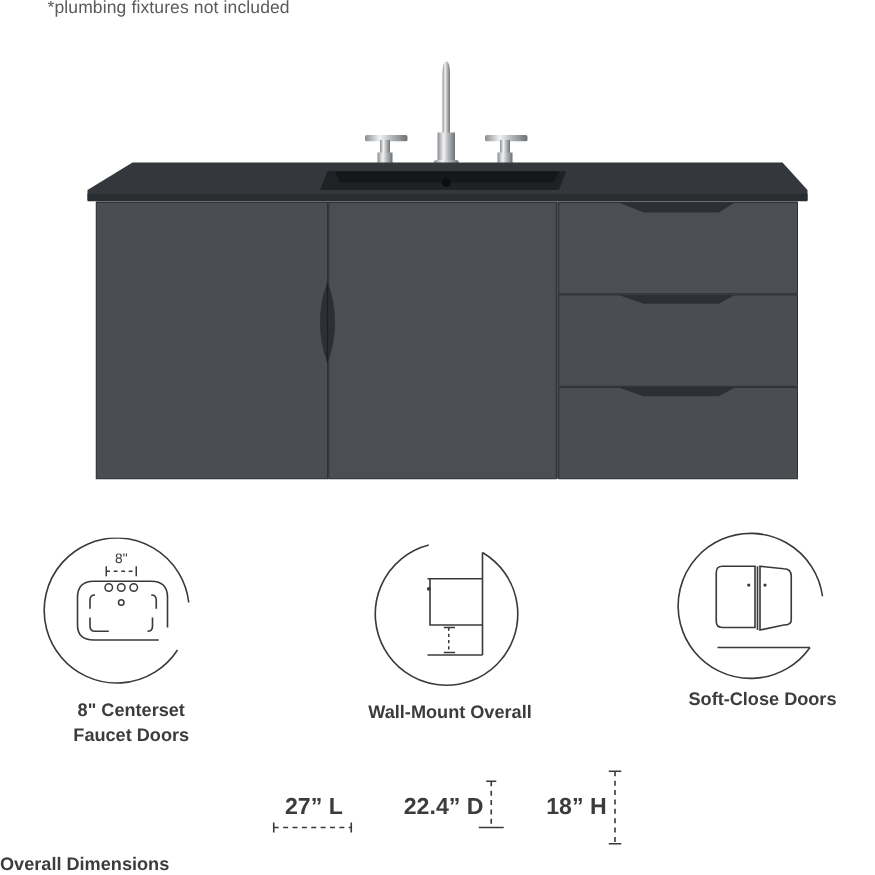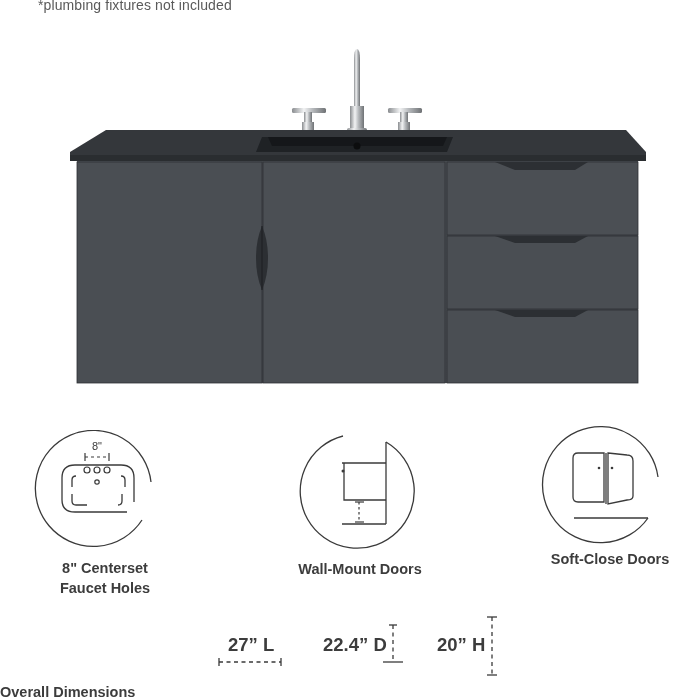--- a/index.html
+++ b/index.html
@@ -88,38 +88,38 @@
     <path d="M91 46 Q95 46 95 50 L95 57" fill="none" stroke="#3a3a3a" stroke-width="1.3"></path>
     <path d="M42 64 L42 71 Q42 75 46 75 L57 75" fill="none" stroke="#3a3a3a" stroke-width="1.3"></path>
     <path d="M88 75 Q92 75 92 71 L92 64" fill="none" stroke="#3a3a3a" stroke-width="1.3"></path>
     <circle cx="57" cy="40" r="3" fill="none" stroke="#3a3a3a" stroke-width="1.2"></circle>
     <circle cx="67" cy="40" r="3" fill="none" stroke="#3a3a3a" stroke-width="1.2"></circle>
     <circle cx="77" cy="40" r="3" fill="none" stroke="#3a3a3a" stroke-width="1.2"></circle>
     <circle cx="67" cy="52" r="2.2" fill="none" stroke="#3a3a3a" stroke-width="1.2"></circle>
   </svg>
   <div class="label" style="margin-top:4px;">
     <div>8" Centerset</div>
-    <div>Faucet Holes</div>
+    <div>Faucet Doors</div>
   </div>
 </div>
 
 <div class="feature" style="left:280px; top:430px; width:160px;">
   <svg width="160" height="120" viewBox="0 0 160 120">
     <path d="M63 6 A57 57 0 1 0 106 12" fill="none" stroke="#3a3a3a" stroke-width="1.3"></path>
     <line x1="106" y1="12" x2="106" y2="94" stroke="#3a3a3a" stroke-width="1.3"></line>
     <line x1="62" y1="94" x2="106" y2="94" stroke="#3a3a3a" stroke-width="1.3"></line>
     <polyline points="62,33 106,33" fill="none" stroke="#3a3a3a" stroke-width="1.3"></polyline>
     <polyline points="64,33 64,70 106,70" fill="none" stroke="#3a3a3a" stroke-width="1.3"></polyline>
     <circle cx="63" cy="41" r="1.5" fill="#3a3a3a"></circle>
     <line x1="79" y1="72" x2="79" y2="92" stroke="#3a3a3a" stroke-width="1.2" stroke-dasharray="2.5,2.5"></line>
     <line x1="75" y1="72" x2="84" y2="72" stroke="#3a3a3a" stroke-width="1.2"></line>
     <line x1="75" y1="92" x2="84" y2="92" stroke="#3a3a3a" stroke-width="1.2"></line>
   </svg>
   <div class="label" style="margin-top:5px;">
-    <div>Wall-Mount Doors</div>
+    <div>Wall-Mount Overall</div>
   </div>
 </div>
 
 <div class="feature" style="left:530px; top:420px; width:160px;">
   <svg width="160" height="125" viewBox="0 0 160 125">
     <path d="M128 57 A58 58 0 1 0 118 98" fill="none" stroke="#3a3a3a" stroke-width="1.3"></path>
     <path d="M74 82 L48 82 Q43 82 43 77 L43 38 Q43 33 48 33 L74 33 Z" fill="none" stroke="#3a3a3a" stroke-width="1.3"></path>
     <path d="M78 33 L97 35 Q103 35 103 41 L103 76 Q103 80 97 80 L78 84 Z" fill="none" stroke="#3a3a3a" stroke-width="1.3"></path>
     <line x1="76" y1="33" x2="76" y2="84" stroke="#3a3a3a" stroke-width="1.3"></line>
     <circle cx="69" cy="48" r="1.3" fill="#3a3a3a"></circle>
@@ -138,20 +138,20 @@
   <line x1="65" y1="2" x2="65" y2="10" stroke="#3a3a3a" stroke-width="1.3"></line>
 </svg>
 
 <div class="dim" style="left:323px; top:634px;">22.4” D</div>
 <svg style="position:absolute; left:381px; top:622px;" width="24" height="44" viewBox="0 0 24 44">
   <line x1="12" y1="3" x2="12" y2="40" stroke="#3a3a3a" stroke-width="1.3" stroke-dasharray="4,3.5"></line>
   <line x1="8" y1="3" x2="16" y2="3" stroke="#3a3a3a" stroke-width="1.3"></line>
   <line x1="2" y1="40" x2="22" y2="40" stroke="#3a3a3a" stroke-width="1.3"></line>
 </svg>
 
-<div class="dim" style="left:437px; top:634px;">20” H</div>
+<div class="dim" style="left:437px; top:634px;">18” H</div>
 <svg style="position:absolute; left:484px; top:614px;" width="16" height="64" viewBox="0 0 16 64">
   <line x1="8" y1="3" x2="8" y2="61" stroke="#3a3a3a" stroke-width="1.3" stroke-dasharray="4,3.5"></line>
   <line x1="3" y1="3" x2="13" y2="3" stroke="#3a3a3a" stroke-width="1.3"></line>
   <line x1="3" y1="61" x2="13" y2="61" stroke="#3a3a3a" stroke-width="1.3"></line>
 </svg>
 
 <div class="overall">Overall Dimensions</div>
 
 </body></html>

